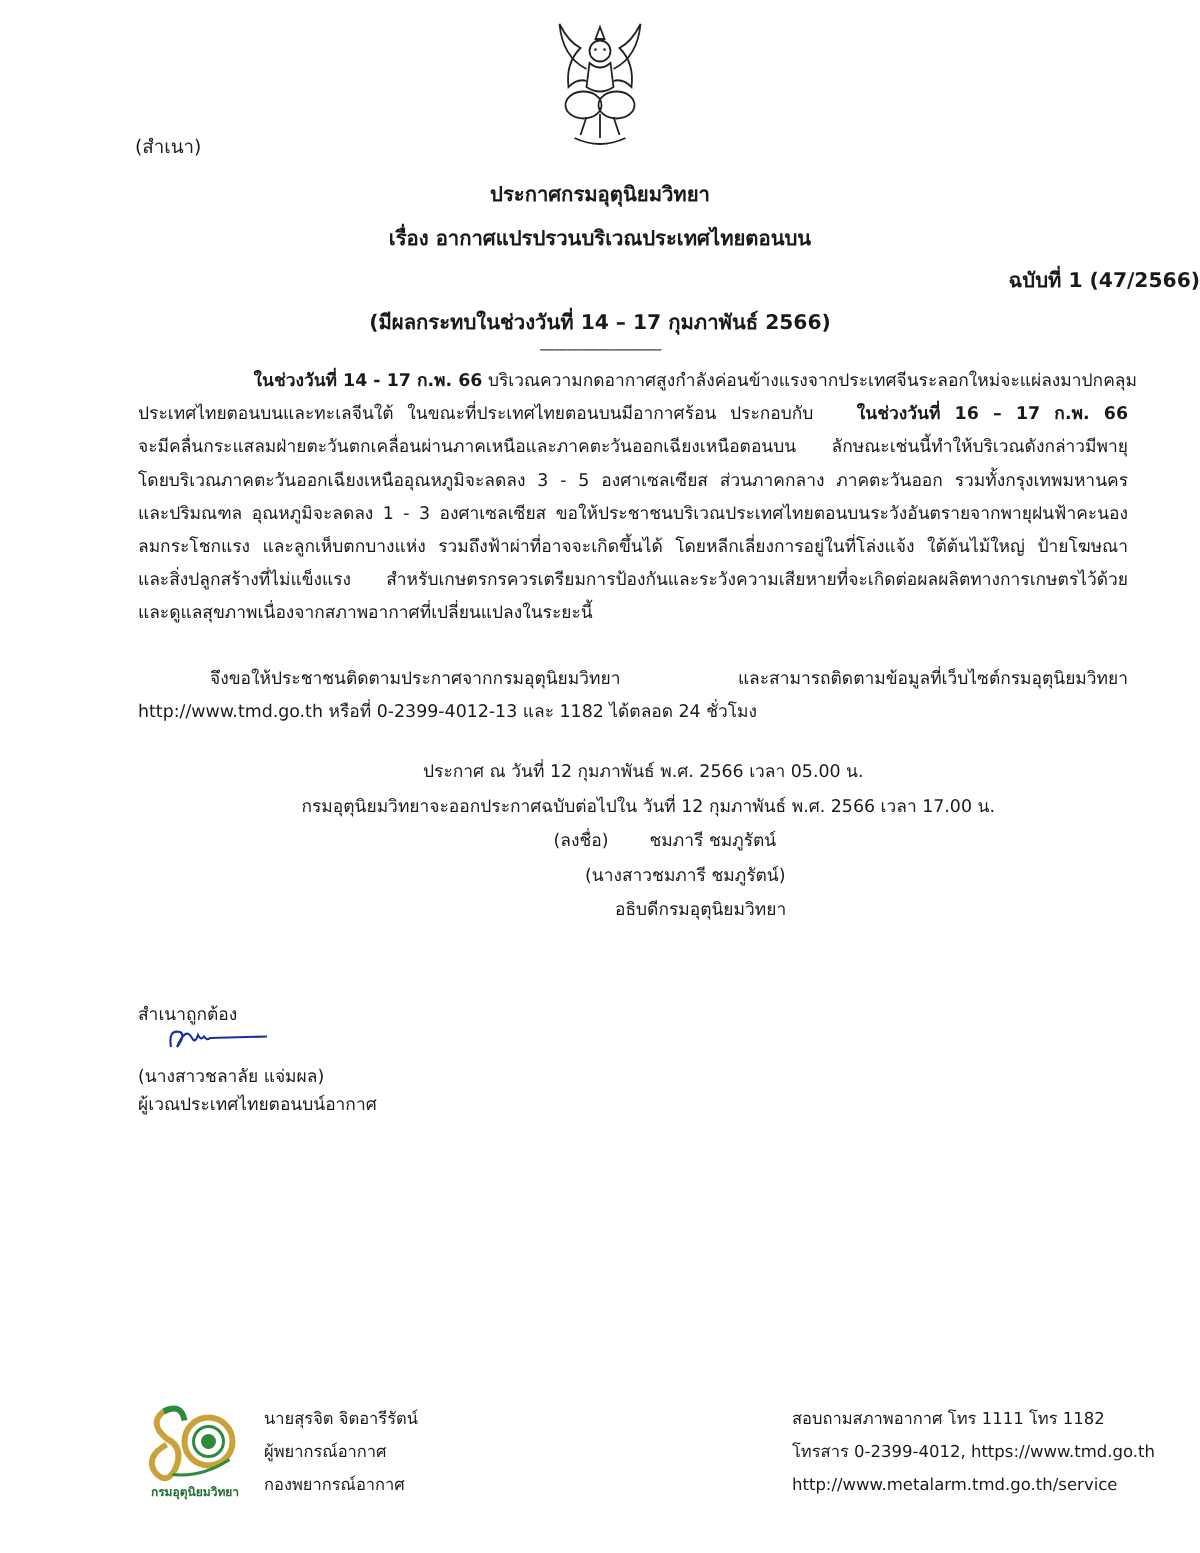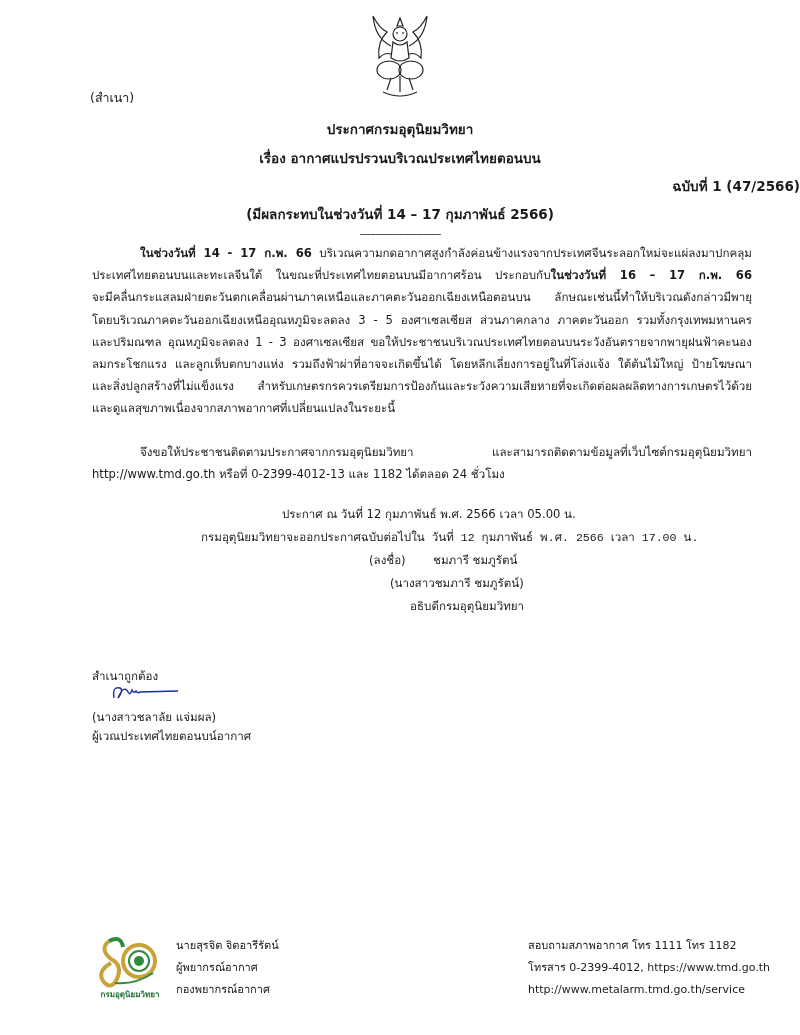--- a/index.html
+++ b/index.html
@@ -10,24 +10,24 @@
   .copy-mark { left: 90px; top: 88px; font-size: 12.5px; }
   .title-block { left: 0; width: 800px; text-align: center; font-weight: bold; font-size: 13.5px; }
   .t1 { top: 118px; } .t2 { top: 147px; } .t3 { top: 175px; text-align: right; } .t4 { top: 203px; }
   .divider { left: 0; width: 800px; top: 228px; text-align: center; font-size: 10px; letter-spacing: -1px; color: #333; }
   .para { left: 92px; width: 660px; font-size: 11.6px; line-height: 22.2px; }
   .para .ln { display: block; white-space: nowrap; text-align: justify; text-align-last: justify; }
   .para .ln.last { text-align-last: left; }
   .indent { padding-left: 48px; }
   .p1 { top: 242px; }
   .p2 { top: 441px; }
-  .b { font-weight: bold; }
+  .b { font-weight: bold; margin-left: 29px; }
   .sig-block { font-size: 11.6px; white-space: nowrap; }
   .s1 { left: 282px; top: 505px; }
-  .s2 { left: 201px; top: 528px; font-family: Liberation Mono, monospace; }
+  .s2 { left: 201px; top: 528px; }
   .s3 { left: 369px; top: 551px; }
   .s4 { left: 390px; top: 574px; }
   .s5 { left: 410px; top: 597px; }
   .certify { left: 92px; top: 667px; font-size: 11.6px; line-height: 19px; }
   .signature-line { left: 110px; top: 682px; width: 70px; height: 20px; }
   .footer-logo { left: 95px; top: 935px; width: 70px; height: 72px; }
   .footer-left { left: 176px; top: 935px; font-size: 11px; line-height: 22px; }
   .footer-right { right: 30px; top: 935px; font-size: 11px; line-height: 22px; text-align: left; }
 </style>
 </head>

